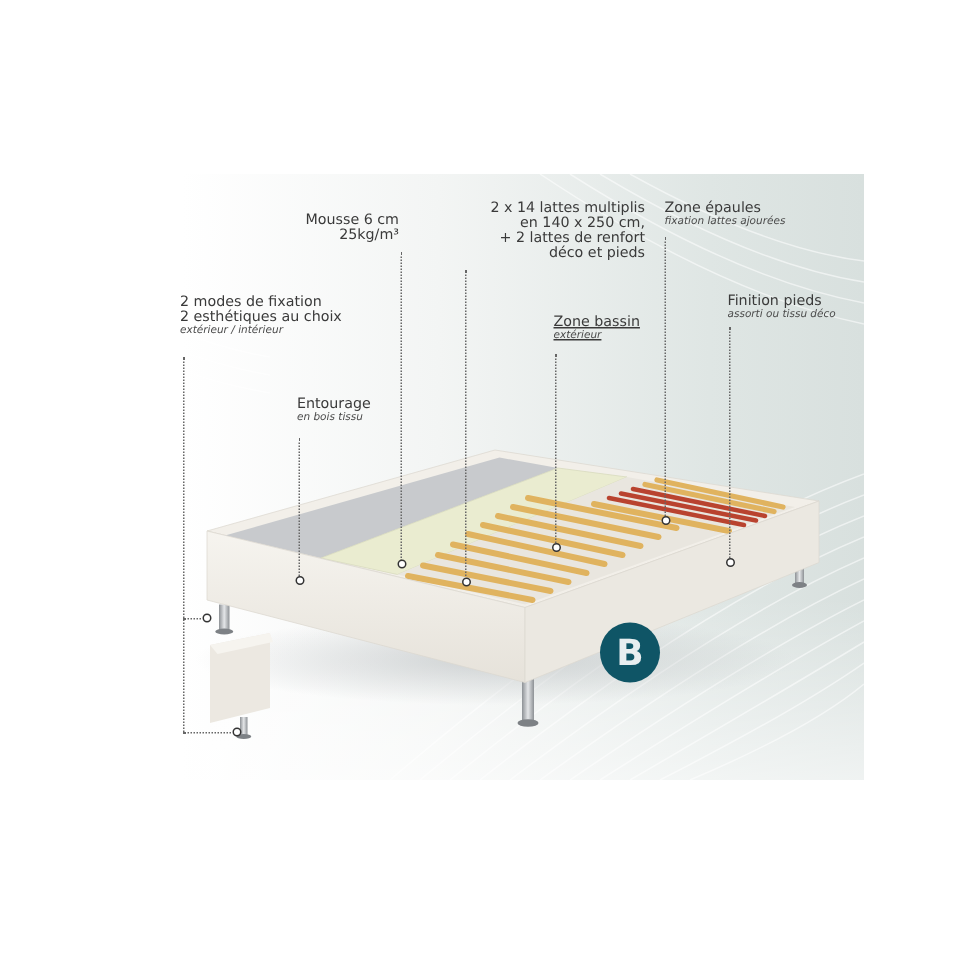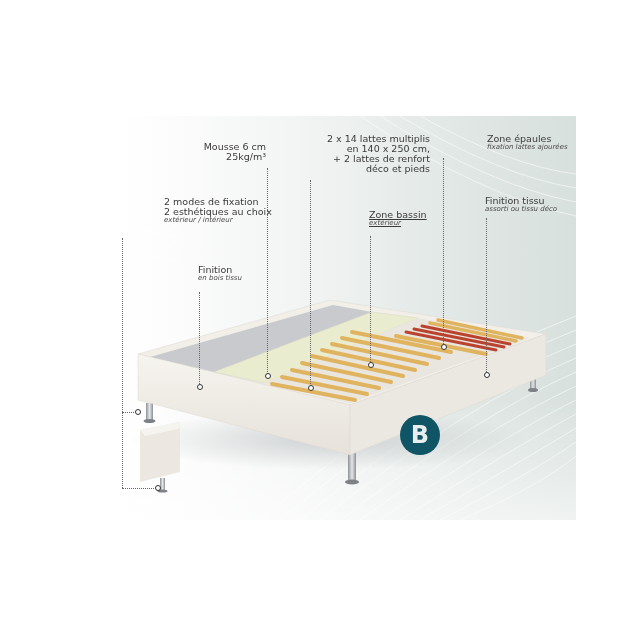--- a/index.html
+++ b/index.html
@@ -160,41 +160,41 @@
   <span class="t">25kg/m³</span>
 </div>
 
 <div class="label" style="left:310px; top:134px; width:120px;text-align:right;">
   <span class="t">2 x 14 lattes multiplis</span>
   <span class="t">en 140 x 250 cm,</span>
   <span class="t">+ 2 lattes de renfort</span>
   <span class="t">déco et pieds</span>
 </div>
 
-<div class="label" style="left:443px; top:134px; width:120px;margin-left:44px;">
+<div class="label" style="left:443px; top:134px; width:120px;">
   <span class="t">Zone épaules</span>
   <span class="s">fixation lattes ajourées</span>
 </div>
 
 <div class="label" style="left:485px; top:196px; width:90px;">
-  <span class="t">Finition tissu</span>
+  <span class="t">Finition pieds</span>
   <span class="s">assorti ou tissu déco</span>
 </div>
 
-<div class="label" style="left:120px; top:197px; width:120px;margin-left:44px;">
+<div class="label" style="left:120px; top:197px; width:120px;">
   <span class="t">2 modes de fixation</span>
   <span class="t">2 esthétiques au choix</span>
   <span class="s">extérieur / intérieur</span>
 </div>
 
 <div class="label" style="left:369px; top:210px; width:80px;text-decoration:underline;">
   <span class="t">Zone bassin</span>
   <span class="s">extérieur</span>
 </div>
 
 <div class="label" style="left:198px; top:265px; width:80px;">
-  <span class="t">Finition</span>
+  <span class="t">Entourage</span>
   <span class="s">en bois tissu</span>
 </div>
 
 <div class="logo">
   <span>B</span>
 </div>
 
 </body></html>

